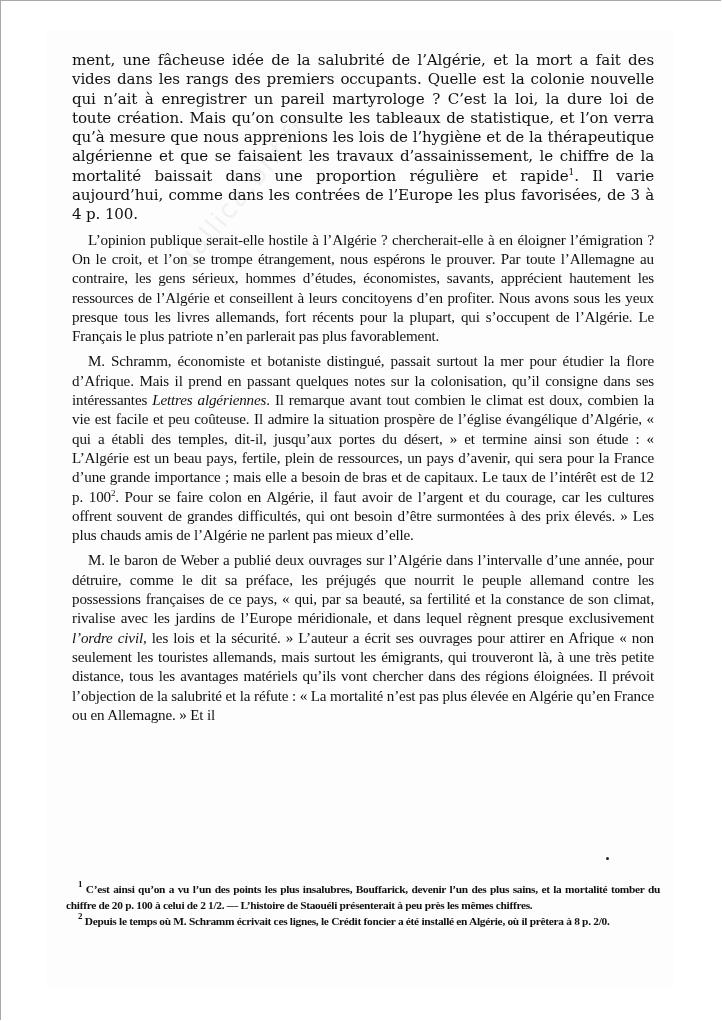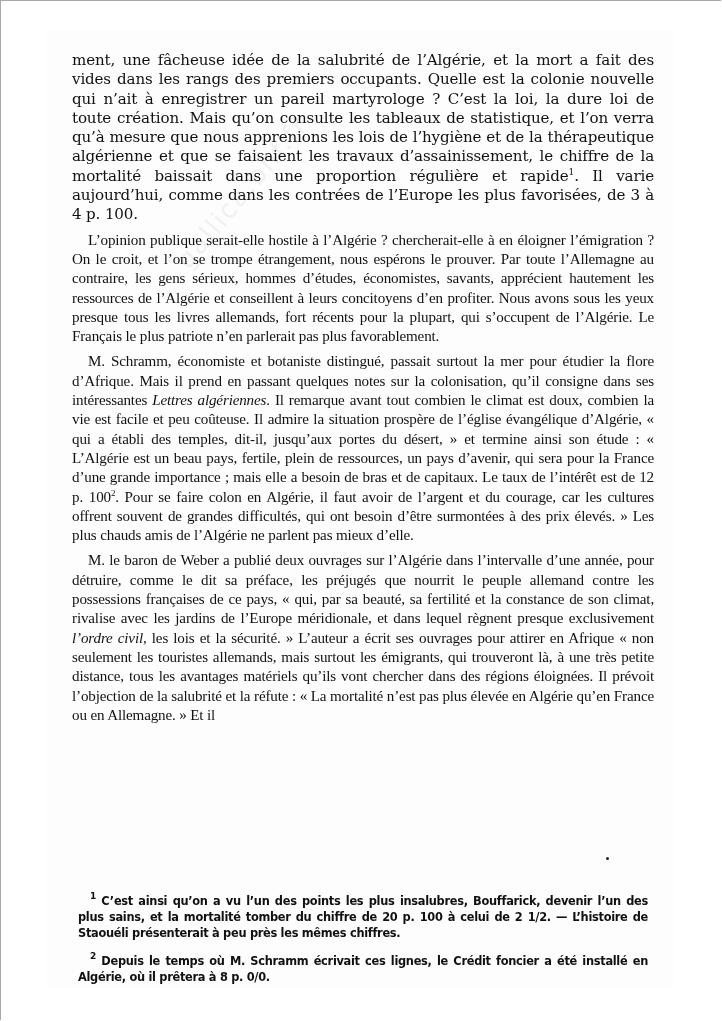--- a/index.html
+++ b/index.html
@@ -23,21 +23,21 @@
   .para.indent { text-indent: 16px; font-family: Liberation Serif, serif; }
   .para.first { text-indent: 0; }
   .sup { font-size: 9px; vertical-align: 6px; line-height: 0; }
   em { font-style: italic; }
   .footnotes {
     position: absolute; left: 66px; top: 881px; width: 594px;
     font-family: "DejaVu Sans", "Liberation Sans", sans-serif;
     font-size: 11.4px; line-height: 16px; color: #111; font-weight: bold;
     text-align: justify; letter-spacing: -0.3px;
   }
-  .fn { margin: 12px; text-indent: 12px; }
+  .fn { margin: 0; text-indent: 12px; font-family: Liberation Serif, serif; }
   .stray-dot {
     position: absolute; width: 3px; height: 3px; border-radius: 50%; background: #222;
   }
   .watermark {
     position: absolute; left: 170px; top: 255px;
     transform: rotate(-50deg); transform-origin: left top;
     font-family: "DejaVu Sans", sans-serif; font-size: 26px; letter-spacing: 2px;
     color: rgba(150,150,150,0.12); white-space: nowrap;
   }
 </style>
@@ -52,14 +52,14 @@
     <p class="para first"><span>ment, une fâcheuse idée de la salubrité de l’Algérie, et la mort a fait des vides dans les rangs des premiers occupants. Quelle est la colonie nouvelle qui n’ait à enregistrer un pareil martyrologe ? C’est la loi, la dure loi de toute création. Mais qu’on consulte les tableaux de statistique, et l’on verra qu’à mesure que nous apprenions les lois de l’hygiène et de la thérapeutique algérienne et que se faisaient les travaux d’assainissement, le chiffre de la mortalité baissait dans une proportion régulière et rapide</span><span class="sup">1</span><span>. Il varie aujourd’hui, comme dans les contrées de l’Europe les plus favorisées, de 3 à 4 p. 100.</span></p>
     <p class="para indent"><span>L’opinion publique serait-elle hostile à l’Algérie ? chercherait-elle à en éloigner l’émigration ? On le croit, et l’on se trompe étrangement, nous espérons le prouver. Par toute l’Allemagne au contraire, les gens sérieux, hommes d’études, économistes, savants, apprécient hautement les ressources de l’Algérie et conseillent à leurs concitoyens d’en profiter. Nous avons sous les yeux presque tous les livres allemands, fort récents pour la plupart, qui s’occupent de l’Algérie. Le Français le plus patriote n’en parlerait pas plus favorablement.</span></p>
     <p class="para indent"><span>M. Schramm, économiste et botaniste distingué, passait surtout la mer pour étudier la flore d’Afrique. Mais il prend en passant quelques notes sur la colonisation, qu’il consigne dans ses intéressantes </span><em>Lettres algériennes</em><span>. Il remarque avant tout combien le climat est doux, combien la vie est facile et peu coûteuse. Il admire la situation prospère de l’église évangélique d’Algérie, « qui a établi des temples, dit-il, jusqu’aux portes du désert, » et termine ainsi son étude : « L’Algérie est un beau pays, fertile, plein de ressources, un pays d’avenir, qui sera pour la France d’une grande importance ; mais elle a besoin de bras et de capitaux. Le taux de l’intérêt est de 12 p. 100</span><span class="sup">2</span><span>. Pour se faire colon en Algérie, il faut avoir de l’argent et du courage, car les cultures offrent souvent de grandes difficultés, qui ont besoin d’être surmontées à des prix élevés. » Les plus chauds amis de l’Algérie ne parlent pas mieux d’elle.</span></p>
     <p class="para indent"><span>M. le baron de Weber a publié deux ouvrages sur l’Algérie dans l’intervalle d’une année, pour détruire, comme le dit sa préface, les préjugés que nourrit le peuple allemand contre les possessions françaises de ce pays, « qui, par sa beauté, sa fertilité et la constance de son climat, rivalise avec les jardins de l’Europe méridionale, et dans lequel règnent presque exclusivement </span><em>l’ordre civil</em><span>, les lois et la sécurité. » L’auteur a écrit ses ouvrages pour attirer en Afrique « non seulement les touristes allemands, mais surtout les émigrants, qui trouveront là, à une très petite distance, tous les avantages matériels qu’ils vont chercher dans des régions éloignées. Il prévoit l’objection de la salubrité et la réfute : « La mortalité n’est pas plus élevée en Algérie qu’en France ou en Allemagne. » Et il</span></p>
   </div>
 
 <div class="stray-dot" style="left:606px; top:857px;"></div>
 
 <div class="footnotes" id="footnotes">
     <p class="fn"><span class="sup">1</span><span> C’est ainsi qu’on a vu l’un des points les plus insalubres, Bouffarick, devenir l’un des plus sains, et la mortalité tomber du chiffre de 20 p. 100 à celui de 2 1/2. — L’histoire de Staouéli présenterait à peu près les mêmes chiffres.</span></p>
-    <p class="fn"><span class="sup">2</span><span> Depuis le temps où M. Schramm écrivait ces lignes, le Crédit foncier a été installé en Algérie, où il prêtera à 8 p. 0/0.</span></p>
+    <p class="fn"><span class="sup">2</span><span> Depuis le temps où M. Schramm écrivait ces lignes, le Crédit foncier a été installé en Algérie, où il prêtera à 8 p. 2/0.</span></p>
   </div>
 
 </body></html>

